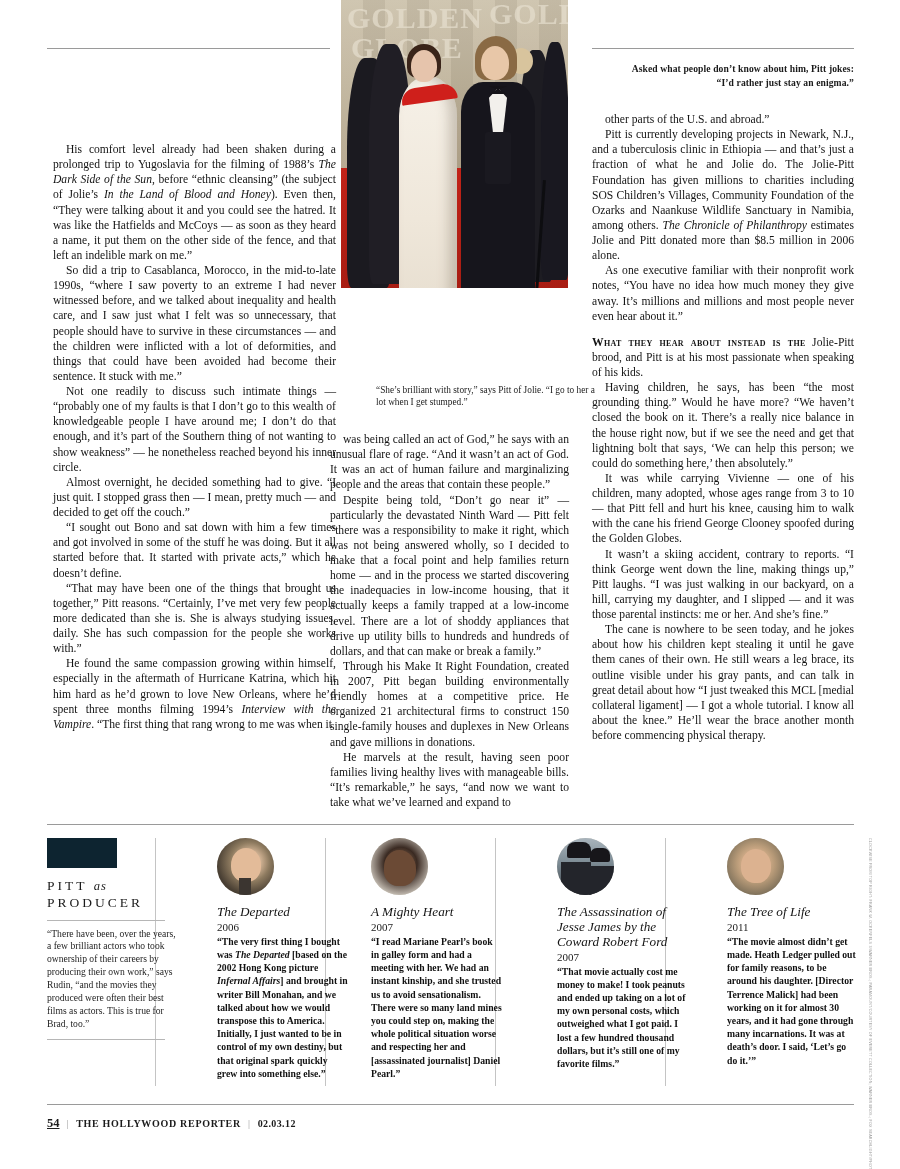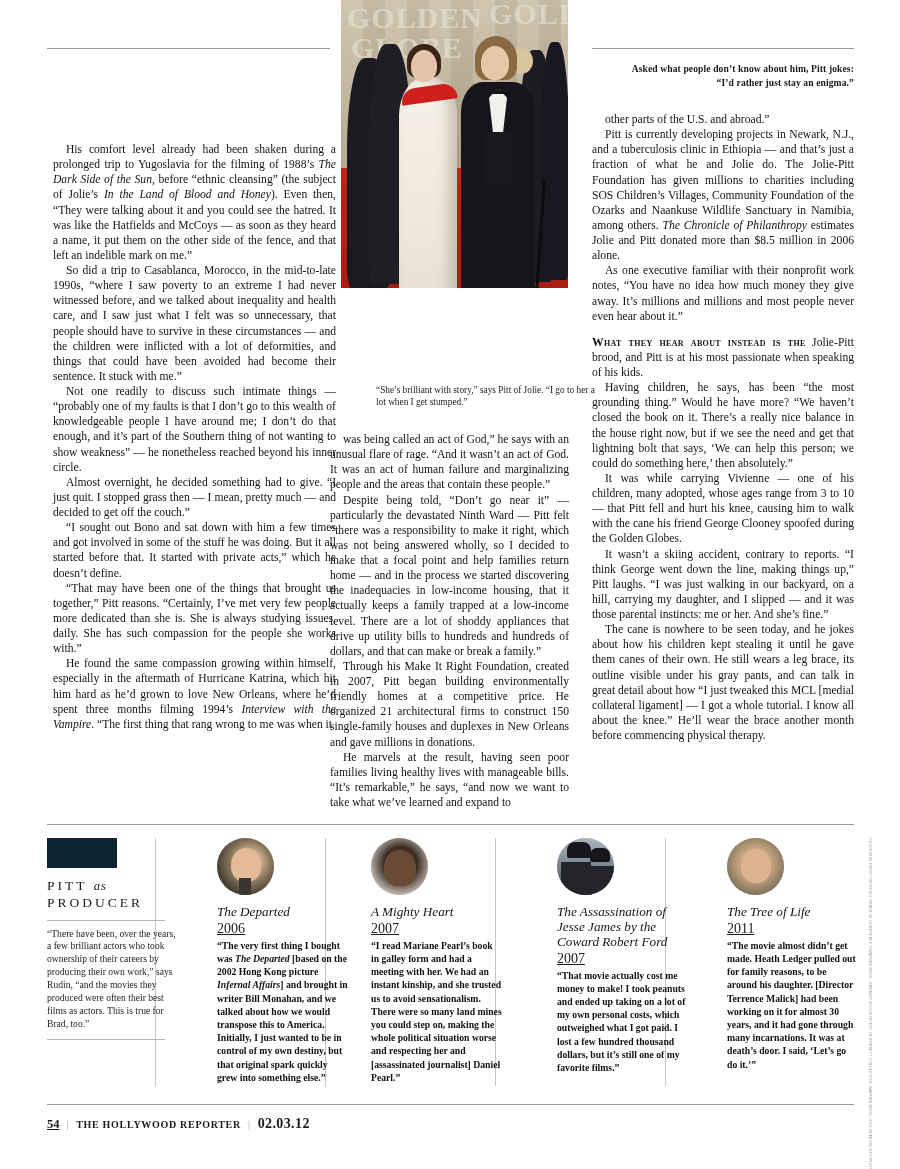--- a/index.html
+++ b/index.html
@@ -268,24 +268,23 @@
 
   .film-title {
     font-family: "Liberation Serif", serif;
     font-style: italic;
     font-size: 13.2px;
     line-height: 1.13;
     color: #151515;
     margin-bottom: 1px;
   }
   .film-year {
-    font-size: 14px;
+    font-size: 11px;
     color: #1c1c1c;
     margin-bottom: 2px;
-    text-decoration: underline;
   }
   .film-quote {
     font-size: 9.7px;
     line-height: 1.36;
     font-weight: bold;
     color: #111;
   }
   .film-quote i { font-style: italic; }
 
   
@@ -295,21 +294,21 @@
     display: flex;
     align-items: center;
     gap: 7px;
     font-size: 10px;
     letter-spacing: .7px;
     font-weight: bold;
     color: #1b1b1b;
   }
   .footer .pipe { color: #9a9a9a; font-weight: normal; }
   .footer .pagenum { font-size: 12.5px; letter-spacing: 0; text-decoration: underline; }
-  .footer .date { letter-spacing: .4px; font-size: 14px; }
+  .footer .date { letter-spacing: .4px; font-size: 10px; }
 
   
   .photocredit {
     position: absolute;
     left: 872px;
     top: 838px;
     width: 250px;
     transform: rotate(90deg);
     transform-origin: 0 0;
     font-size: 3.6px;

